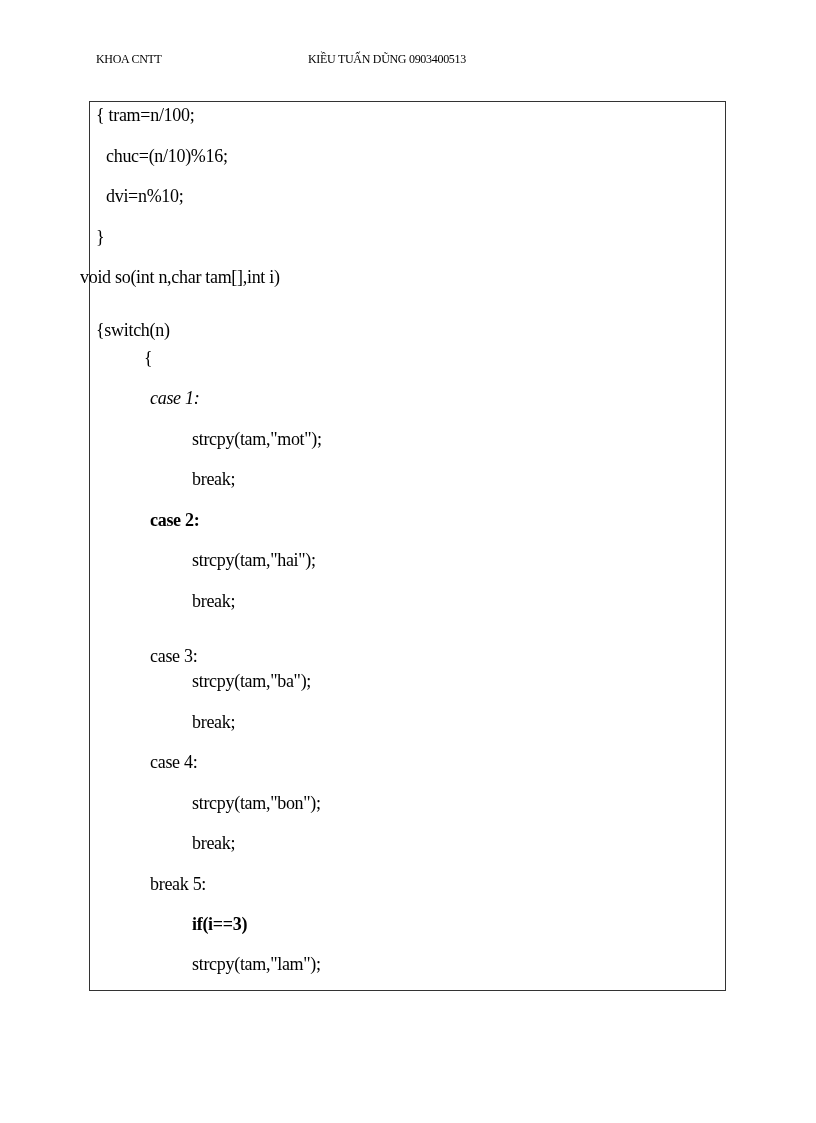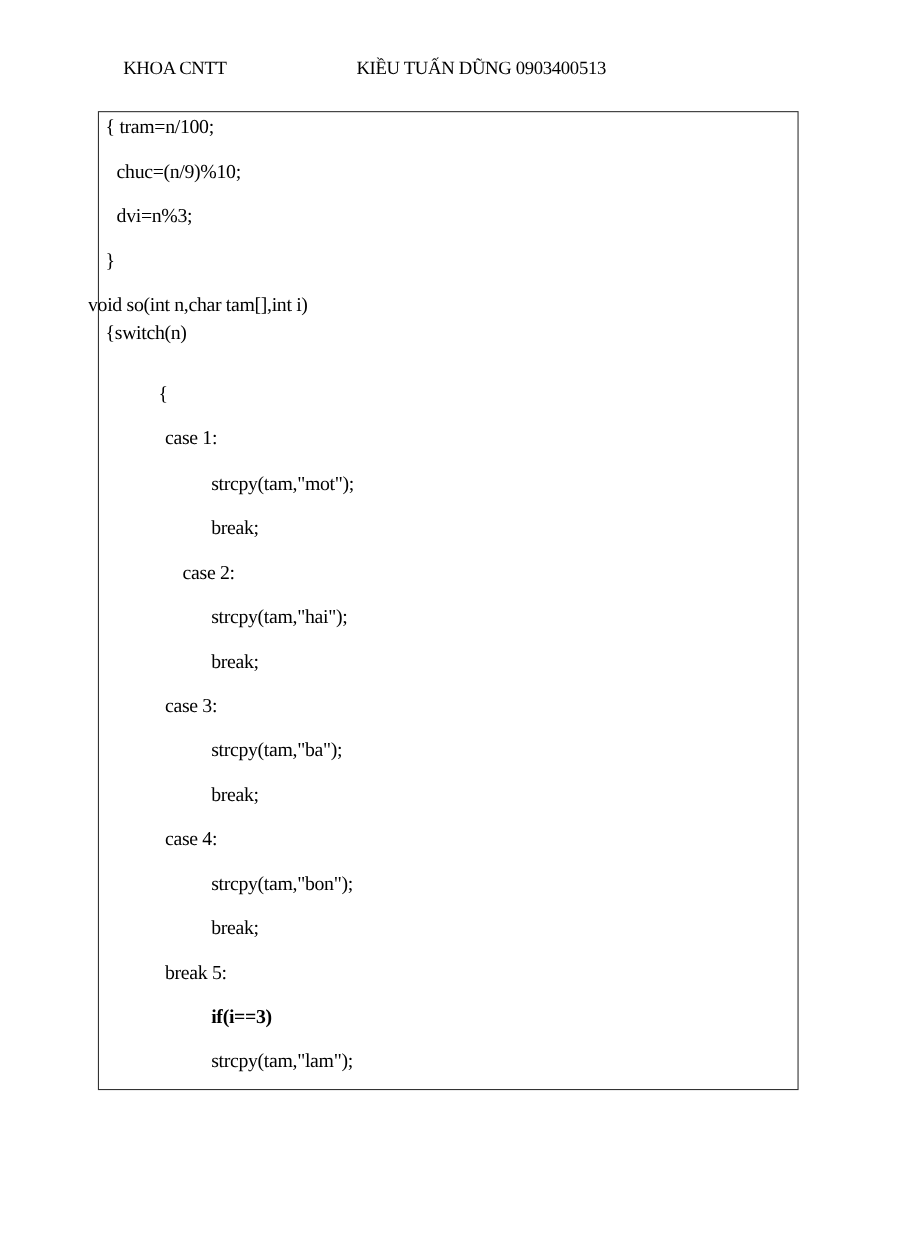--- a/index.html
+++ b/index.html
@@ -1,49 +1,49 @@
 <!DOCTYPE html>
 <html><head>
 <meta charset="utf-8">
 <style>
   html, body { margin:0; padding:0; background:#ffffff; }
   body { width:816px; height:1123px; position:relative; overflow:hidden;
          font-family:"Liberation Serif", "DejaVu Serif", serif; color:#000; }
   .header { position:absolute; top:52px; left:0; width:723px; height:20px;
-            font-size:17px; letter-spacing:-0.3px;margin-left:16px; }
+            font-size:12px; letter-spacing:-0.3px; }
   .header .left { position:absolute; left:96px; top:0; }
   .header .right { position:absolute; left:308px; top:0;text-align:right; }
   .codebox { position:absolute; left:89px; top:101px; width:637px; height:890px;
              border:1px solid #333; box-sizing:border-box; }
   .line { position:absolute; font-size:18px; white-space:pre; letter-spacing:-0.3px; line-height:20px; }
 </style>
 </head>
 <body>
 
 <div class="header">
   <span class="left">KHOA CNTT</span>
   <span class="right">KIỀU TUẤN DŨNG 0903400513</span>
 </div>
 
 <div class="codebox"></div>
 <div id="code-lines">
     <div class="line" style="left: 96px; top: 105px;">{ tram=n/100;</div>
-    <div class="line" style="left: 106px; top: 146px;">chuc=(n/9)%10;</div>
-    <div class="line" style="left: 106px; top: 186px;">dvi=n%3;</div>
+    <div class="line" style="left: 106px; top: 146px;">chuc=(n/10)%16;</div>
+    <div class="line" style="left: 106px; top: 186px;">dvi=n%10;</div>
     <div class="line" style="left: 96px; top: 227px;">}</div>
     <div class="line" style="left: 80px; top: 267px;">void so(int n,char tam[],int i)</div>
-    <div class="line" style="left: 96px; top: 292px;">{switch(n)</div>
+    <div class="line" style="left: 96px; top: 320px;">{switch(n)</div>
     <div class="line" style="left: 144px; top: 348px;">{</div>
-    <div class="line" style="left: 150px; top: 388px;">case 1:</div>
+    <div class="line" style="left: 150px; top: 388px; font-style: italic;">case 1:</div>
     <div class="line" style="left: 192px; top: 429px;">strcpy(tam,"mot");</div>
     <div class="line" style="left: 192px; top: 469px;">break;</div>
-    <div class="line" style="left: 166px; top: 510px;">case 2:</div>
+    <div class="line" style="left: 150px; top: 510px; font-weight: bold;">case 2:</div>
     <div class="line" style="left: 192px; top: 550px;">strcpy(tam,"hai");</div>
     <div class="line" style="left: 192px; top: 591px;">break;</div>
-    <div class="line" style="left: 150px; top: 631px; text-align: center;">case 3:</div>
+    <div class="line" style="left: 150px; top: 646px; text-align: center;">case 3:</div>
     <div class="line" style="left: 192px; top: 671px;">strcpy(tam,"ba");</div>
     <div class="line" style="left: 192px; top: 712px;">break;</div>
     <div class="line" style="left: 150px; top: 752px; text-align: center;">case 4:</div>
     <div class="line" style="left: 192px; top: 793px;">strcpy(tam,"bon");</div>
     <div class="line" style="left: 192px; top: 833px;">break;</div>
     <div class="line" style="left: 150px; top: 874px;">break 5:</div>
     <div class="line" style="left: 192px; top: 914px; font-weight: bold;">if(i==3)</div>
     <div class="line" style="left: 192px; top: 954px;">strcpy(tam,"lam");</div>
   </div>
 

